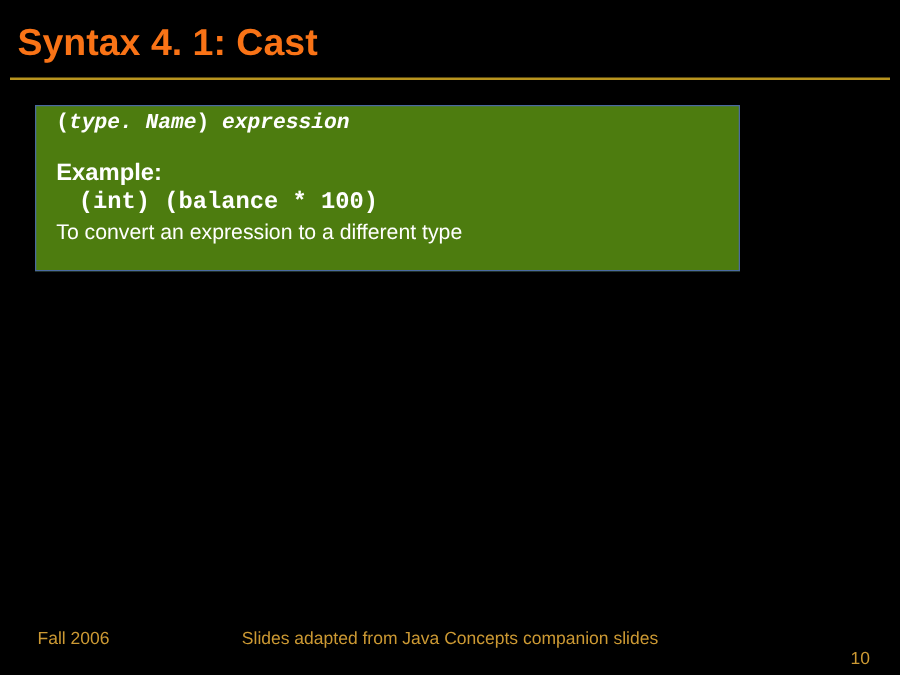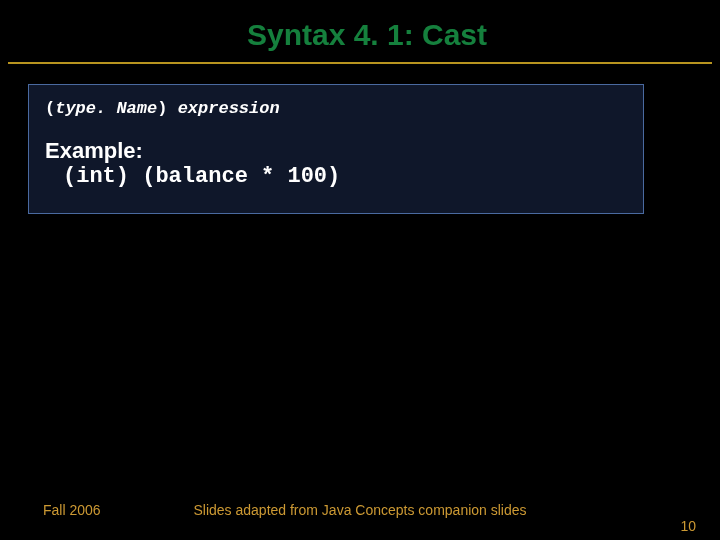--- a/index.html
+++ b/index.html
@@ -8,74 +8,73 @@
     height: 540px;
     background: #000000;
     font-family: Arial, Helvetica, sans-serif;
     color: #ffffff;
     position: relative;
     overflow: hidden;
   }
   .title {
     font-size: 30px;
     font-weight: bold;
-    color: #15803d;
+    color: #f97316;
     padding: 18px 0 10px 14px;
-    text-align: center;
   }
   .title-rule {
     border: none;
     border-top: 2px solid #b8941f;
     margin: 0 8px 0 8px;
   }
   .content-box {
-    background: #0f172a;
+    background: #4d7c0f;
     border: 1px solid #4a6aa0;
     margin: 20px 28px 0 28px;
-    padding: 14px 16px 20px 16px;
-    width: 616px;
+    padding: 4px 16px 20px 16px;
+    width: 564px;
   }
   .syntax-line {
     font-family: "Courier New", Courier, monospace;
     font-weight: bold;
     font-size: 17px;
     font-style: italic;
     margin-bottom: 20px;
   }
   .syntax-line .paren {
     font-style: normal;
   }
   .section-label {
     font-family: Arial, Helvetica, sans-serif;
     font-weight: bold;
-    font-size: 22px;
+    font-size: 19px;
   }
   .example-code {
     font-family: "Courier New", Courier, monospace;
     font-weight: bold;
-    font-size: 22px;
+    font-size: 19px;
     padding-left: 18px;
     margin-bottom: 4px;
   }
   .purpose-text {
     font-family: Arial, Helvetica, sans-serif;
     font-size: 17px;
   }
   .footer {
     position: absolute;
     bottom: 22px;
     left: 0;
     width: 100%;
     color: #cc9933;
     font-size: 14px;
     display: flex;
     align-items: center;
   }
   .footer-left {
-    padding-left: 43px;
+    padding-left: 30px;
     flex: 0 0 auto;
     text-align: right;
   }
   .footer-center {
     position: absolute;
     left: 50%;
     transform: translateX(-50%);
     text-align: left;
   }
   .footer-right {
@@ -91,19 +90,20 @@
 <hr class="title-rule">
 
 <div class="content-box">
   <div class="syntax-line">
     <span class="paren">(</span><span>type. Name</span><span class="paren">)</span><span> expression</span>
   </div>
 
   <div class="section-label">Example:</div>
   <div class="example-code">(int) (balance * 100)</div>
 
+  <div class="purpose-text">To convert an expression to a different type</div>
 </div>
 
 <div class="footer">
   <div class="footer-left">Fall 2006</div>
   <div class="footer-center">Slides adapted from Java Concepts companion slides</div>
   <div class="footer-right">10</div>
 </div>
 
 </body></html>

